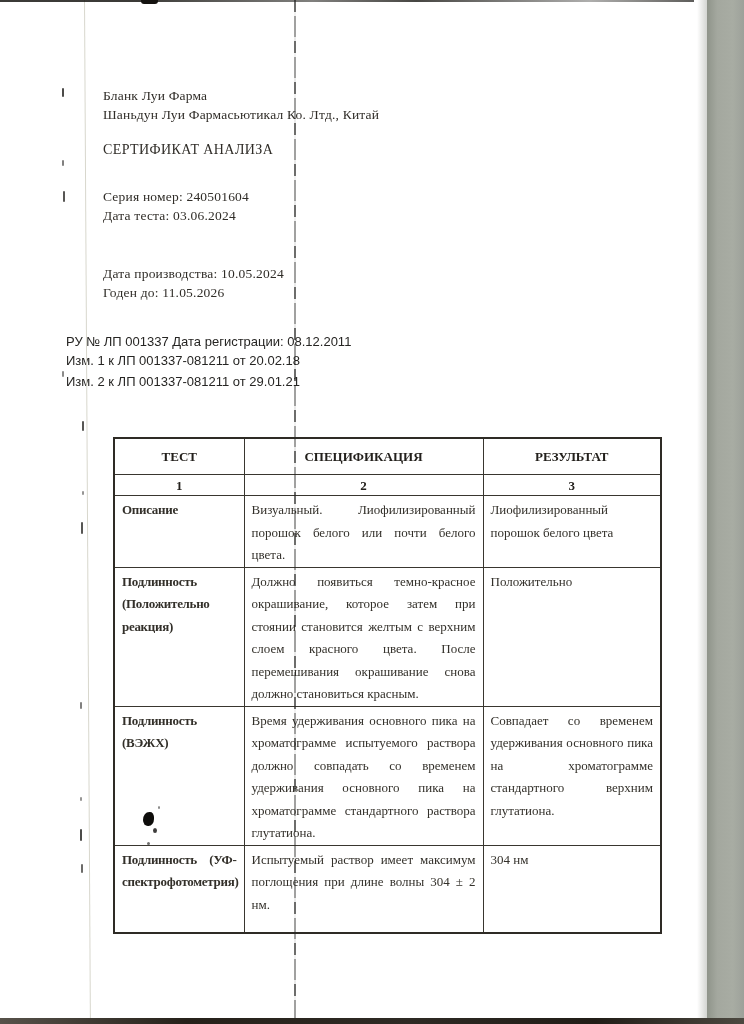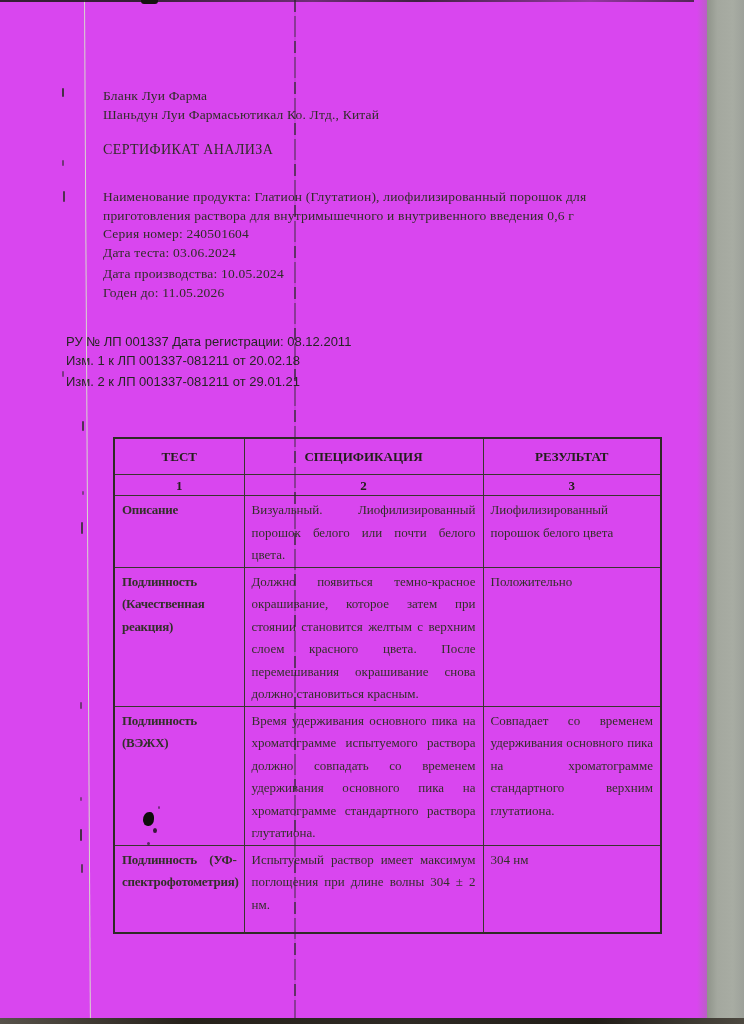--- a/index.html
+++ b/index.html
@@ -1,17 +1,17 @@
 <!DOCTYPE html>
 <html><head>
 <meta charset="utf-8">
 <style>
   html,body{margin:0;padding:0;}
   body{width:744px;height:1024px;overflow:hidden;background:#e8e8e4;}
-  .page{position:relative;width:744px;height:1024px;background:#d946ef;overflow:hidden;
+  .page{position:relative;width:744px;height:1024px;background:#ffffff;overflow:hidden;
         font-family:"Liberation Serif","DejaVu Serif",serif;color:#302d28;}
   
   .band-right{position:absolute;top:0;left:707px;width:37px;height:1024px;
     background:linear-gradient(to right,#8f948a,#a4a89f 28%,#a8aca3 70%,#9da19a);z-index:4;}
   .paper-edge{position:absolute;top:0;left:697px;width:10px;height:1024px;
     background:linear-gradient(to right,rgba(130,135,125,0),rgba(130,135,125,0.35));z-index:4;}
   .top-line{position:absolute;top:0;left:0;width:694px;height:2px;
     background:linear-gradient(to right,rgba(25,24,20,.85) 0 20%,rgba(25,24,20,.55) 45%,rgba(25,24,20,.8) 60%,rgba(25,24,20,.35) 85%,rgba(25,24,20,.7));z-index:5;}
   .top-notch{position:absolute;top:0;left:141px;width:17px;height:4px;background:#14120f;border-radius:0 0 3px 3px;z-index:5;}
   .bottom-bar{position:absolute;bottom:0;left:0;width:744px;height:6px;
@@ -77,21 +77,20 @@
   <div class="blot" style="left:158px;top:806px;width:2px;height:3px;border-radius:50%;opacity:.5"></div>
 
   <div class="tx serif13 company">
     <div>Бланк Луи Фарма</div>
     <div>Шаньдун Луи Фармасьютикал Ко. Лтд., Китай</div>
   </div>
 
   <div class="tx doc-title">СЕРТИФИКАТ АНАЛИЗА</div>
 
   <div class="tx serif13 product">
-    <div>Наименование продукта: Глатион (Глутатион), лиофилизированный порошок для приготовления раствора для внутримышечного и внутривенного введения 0,6 г</div>
     <div>Серия номер: 240501604</div>
     <div>Дата теста: 03.06.2024</div>
   </div>
 
   <div class="tx serif13 dates">
     <div>Дата производства: 10.05.2024</div>
     <div>Годен до: 11.05.2026</div>
   </div>
 
   <div class="tx sansblock ru-line">РУ № ЛП 001337 Дата регистрации: 08.12.2011</div>
@@ -117,21 +116,21 @@
       <td>1</td>
       <td>2</td>
       <td>3</td>
     </tr>
     <tr class="r1">
       <td class="cell-test">Описание</td>
       <td class="cell-spec">Визуальный. Лиофилизированный порошок белого или почти белого цвета.</td>
       <td>Лиофилизированный порошок белого цвета</td>
     </tr>
     <tr class="r2">
-      <td class="cell-test">Подлинность (Качественная реакция)</td>
+      <td class="cell-test">Подлинность (Положительно реакция)</td>
       <td class="cell-spec">Должно появиться темно-красное окрашивание, которое затем при стоянии становится желтым с верхним слоем красного цвета. После перемешивания окрашивание снова должно становиться красным.</td>
       <td>Положительно</td>
     </tr>
     <tr class="r3">
       <td class="cell-test">Подлинность (ВЭЖХ)</td>
       <td class="cell-spec">Время удерживания основного пика на хроматограмме испытуемого раствора должно совпадать со временем удерживания основного пика на хроматограмме стандартного раствора глутатиона.</td>
       <td class="just">Совпадает со временем удерживания основного пика на хроматограмме стандартного верхним глутатиона.</td>
     </tr>
     <tr class="r4">
       <td class="cell-test">Подлинность (УФ-спектрофотометрия)</td>

